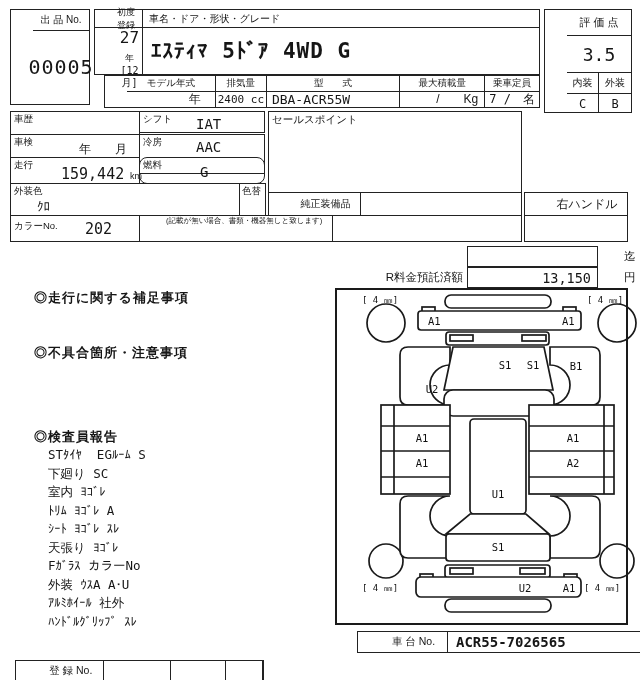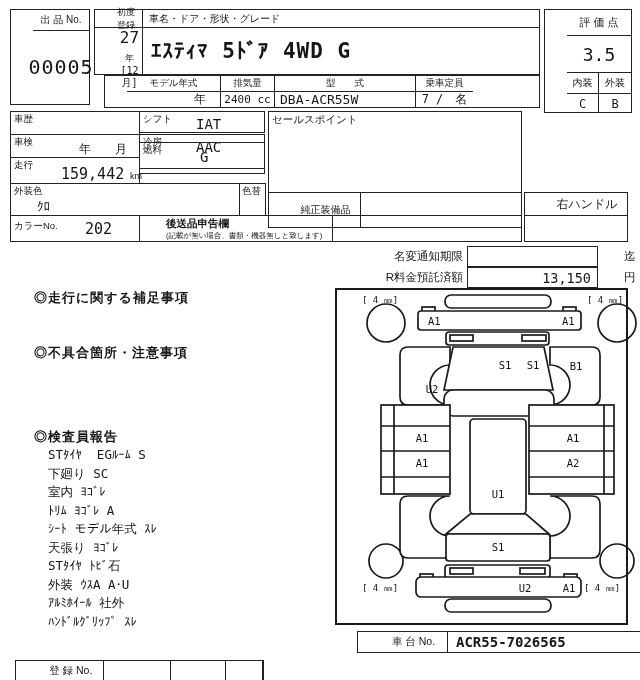--- a/index.html
+++ b/index.html
@@ -57,20 +57,24 @@
       <div class="colval" style="justify-content:flex-end;padding-right:14px;">年</div>
     </div>
     <div style="width:54px;border-right:1.5px solid #222;box-sizing:border-box;">
       <div class="colhd">排気量</div>
       <div class="colval mono" style="justify-content:center;font-size:11px;">2400 cc</div>
     </div>
     <div style="width:141px;border-right:1.5px solid #222;box-sizing:border-box;">
       <div class="colhd">型　　式</div>
       <div class="colval mono" style="padding-left:5px;font-size:13px;">DBA-ACR55W</div>
     </div>
+    <div style="width:90px;border-right:1.5px solid #222;box-sizing:border-box;">
+      <div class="colhd">最大積載量</div>
+      <div class="colval" style="justify-content:flex-end;padding-right:6px;">/　　Kg</div>
+    </div>
     <div style="width:57px;box-sizing:border-box;">
       <div class="colhd">乗車定員</div>
       <div class="colval mono" style="justify-content:center;font-size:12px;">7 /　名</div>
     </div>
   </div>
 
   <div class="abs bx" style="left:10px;top:111px;width:130px;height:24px;">
     <span class="cell-lbl">車歴</span>
   </div>
   <div class="abs bx" style="left:139px;top:111px;width:126px;height:22px;">
@@ -83,68 +87,66 @@
   </div>
   <div class="abs bx" style="left:139px;top:134px;width:126px;height:40px;">
     <span class="cell-lbl">冷房</span>
     <span class="mono abs" style="left:34px;top:4px;font-size:14px;">AAC</span>
   </div>
   <div class="abs bx" style="left:10px;top:157px;width:130px;height:27px;">
     <span class="cell-lbl">走行</span>
     <span class="mono abs" style="left:28px;top:7px;font-size:15px;">159,442</span>
     <span class="abs" style="left:97px;top:13px;font-size:9px;">km</span>
   </div>
-  <div class="abs bx" style="left:139px;top:142px;width:126px;height:27px;">
+  <div class="abs bx" style="left:139px;top:157px;width:126px;height:27px;border-radius:8px;">
     <span class="cell-lbl">燃料</span>
     <span class="mono abs" style="left:38px;top:6px;font-size:14px;">G</span>
   </div>
   <div class="abs bx" style="left:10px;top:183px;width:230px;height:33px;">
     <span class="cell-lbl">外装色</span>
     <span class="mono abs" style="left:4px;top:15px;font-size:13px;">ｸﾛ</span>
   </div>
   <div class="abs bx" style="left:239px;top:183px;width:27px;height:33px;">
     <span class="cell-lbl" style="left:2px;">色替</span>
   </div>
   <div class="abs bx" style="left:10px;top:215px;width:130px;height:27px;">
     <span class="cell-lbl" style="top:4px;">カラーNo.</span>
     <span class="mono abs" style="left:52px;top:4px;font-size:15px;">202</span>
   </div>
   <div class="abs bx" style="left:139px;top:215px;width:194px;height:27px;">
-    <div style="font-size:10.5px;font-weight:600;padding:1px 0 0 4px;">後送品申告欄</div>
     <div style="font-size:7.5px;padding-left:4px;">(記載が無い場合、書類・機器無しと致します)</div>
   </div>
 
   <div class="abs bx" style="left:268px;top:111px;width:254px;height:82px;">
     <span class="cell-lbl" style="font-size:10.5px;">セールスポイント</span>
   </div>
-  <div class="abs bx" style="left:268px;top:192px;width:254px;height:36px;display:flex;">
+  <div class="abs bx" style="left:268px;top:192px;width:254px;height:24px;display:flex;">
     <div class="ctr" style="width:70px;border-right:1.5px solid #222;font-size:10px;box-sizing:border-box;">純正装備品</div>
   </div>
   <div class="abs bx" style="left:332px;top:215px;width:190px;height:27px;"></div>
   <div class="abs bx ctr" style="left:524px;top:192px;width:104px;height:24px;font-size:12px;">右ハンドル</div>
   <div class="abs bx" style="left:524px;top:215px;width:104px;height:27px;"></div>
 
-  <div class="abs" style="left:320px;top:249px;width:143px;text-align:right;font-size:11.5px;">名変通知期限</div>
   <div class="abs bx" style="left:467px;top:246px;width:131px;height:21px;"></div>
   <div class="abs" style="left:602px;top:249px;font-size:11.5px;">迄</div>
   <div class="abs" style="left:320px;top:270px;width:143px;text-align:right;font-size:11.5px;">R料金預託済額</div>
   <div class="abs bx mono" style="left:467px;top:267px;width:131px;height:21px;display:flex;align-items:center;justify-content:flex-end;padding-right:6px;font-size:13.5px;">13,150</div>
   <div class="abs" style="left:602px;top:270px;font-size:11.5px;">円</div>
 
   <div class="abs note-title" style="left:12px;top:289px;">◎走行に関する補足事項</div>
   <div class="abs note-title" style="left:12px;top:344px;">◎不具合箇所・注意事項</div>
   <div class="abs note-title" style="left:12px;top:428px;">◎検査員報告</div>
   <div class="abs" style="left:26px;top:446px;">
     <div class="rline">STﾀｲﾔ  EGﾙｰﾑ S</div>
     <div class="rline">下廻り SC</div>
     <div class="rline">室内 ﾖｺﾞﾚ</div>
     <div class="rline">ﾄﾘﾑ ﾖｺﾞﾚ A</div>
-    <div class="rline">ｼｰﾄ モデル年式 ｽﾚ</div>
+    <div class="rline">ｼｰﾄ ﾖｺﾞﾚ ｽﾚ</div>
     <div class="rline">天張り ﾖｺﾞﾚ</div>
-    <div class="rline">STﾀｲﾔ ﾄﾋﾞ石</div>
+    <div class="rline">Fｶﾞﾗｽ カラーNo</div>
     <div class="rline">外装 ｳｽA A･U</div>
     <div class="rline">ｱﾙﾐﾎｲｰﾙ 社外</div>
     <div class="rline">ﾊﾝﾄﾞﾙｸﾞﾘｯﾌﾟ ｽﾚ</div>
   </div>
 
   <div class="abs" style="left:335px;top:288px;width:293px;height:337px;border:2px solid #1a1a1a;box-sizing:border-box;">
     <svg width="289" height="333" viewBox="0 0 289 333">
       <g fill="none" stroke="#1a1a1a" stroke-width="1.7">
         <circle cx="27" cy="33" r="19"></circle>
         <circle cx="258" cy="33" r="19"></circle>

